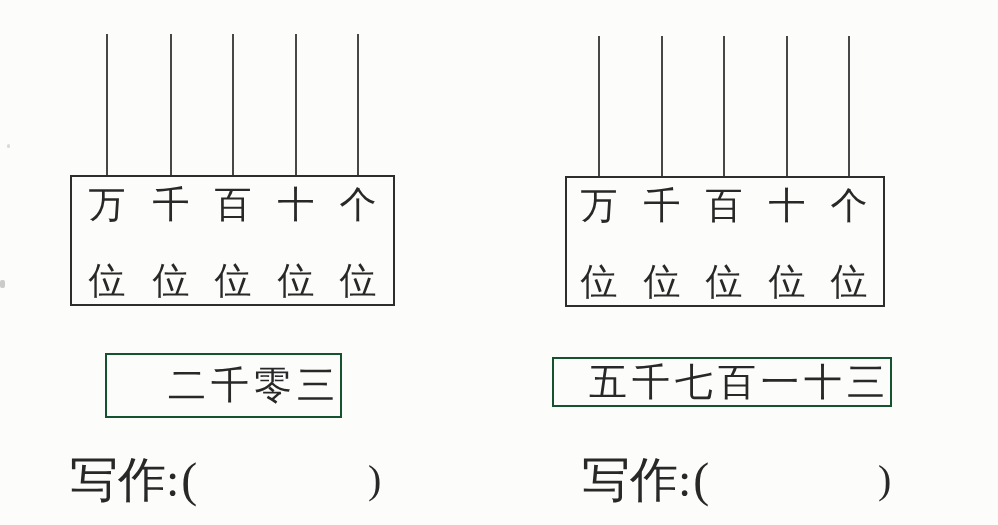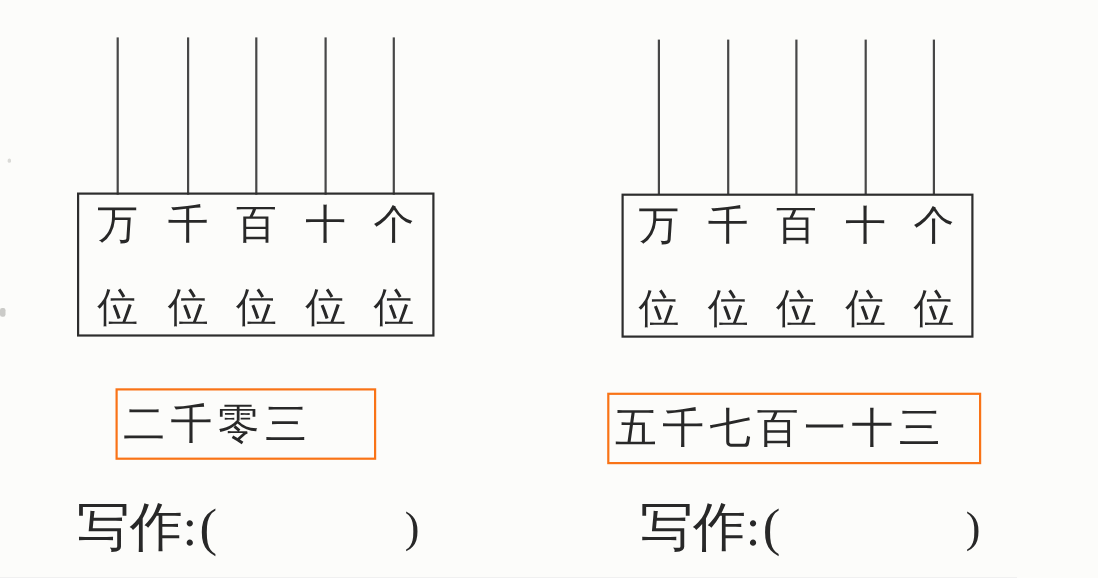--- a/index.html
+++ b/index.html
@@ -12,22 +12,22 @@
   .panel{position:absolute;inset:0;}
   .rod{position:absolute;width:2px;background:#474747;}
   .pv-box{
     position:absolute;border:2px solid #2d2d2d;background:transparent;
     box-sizing:border-box;
   }
   .pv-col{position:absolute;top:0;width:48px;height:100%;text-align:center;}
   .pv-unit{display:block;margin-top:8px;font-size:37px;line-height:40px;}
   .pv-suffix{display:block;margin-top:36px;font-size:37px;line-height:40px;}
   .num-box{
-    position:absolute;border:2px solid #f97316;box-sizing:border-box;
-    display:flex;align-items:center;justify-content:flex-start;
+    position:absolute;border:2px solid #14532d;box-sizing:border-box;
+    display:flex;align-items:center;justify-content:flex-end;
   }
   .num-text{font-size:38px;letter-spacing:5px;text-indent:5px;white-space:nowrap;}
   .answer{position:absolute;font-size:48px;line-height:46px;white-space:nowrap;}
   .answer .punct{letter-spacing:2px;}
   .close-paren{position:absolute;font-size:40px;line-height:46px;}
   .edge-mark{position:absolute;background:#9a9a96;border-radius:2px;}
 </style>
 </head>
 <body>
 
@@ -94,21 +94,21 @@
       <div class="pv-col" style="left:196px;">
         <span class="pv-unit">十</span>
         <span class="pv-suffix">位</span>
       </div>
       <div class="pv-col" style="left:258px;">
         <span class="pv-unit">个</span>
         <span class="pv-suffix">位</span>
       </div>
     </div>
 
-    <div class="num-box" style="left:552px;top:357px;width:340px;height:65px;">
+    <div class="num-box" style="left:552px;top:357px;width:340px;height:50px;">
       <span class="num-text">五千七百一十三</span>
     </div>
 
     <div class="answer" style="left:582px;top:457px;"><span>写作</span><span class="punct">:(</span></div>
     <span class="close-paren" style="left:878px;top:457px;">)</span>
   </section>
 
   <div class="edge-mark" style="left:0px;top:280px;width:5px;height:8px;opacity:.5;"></div>
   <div class="edge-mark" style="left:7px;top:144px;width:3px;height:4px;opacity:.35;"></div>
 

